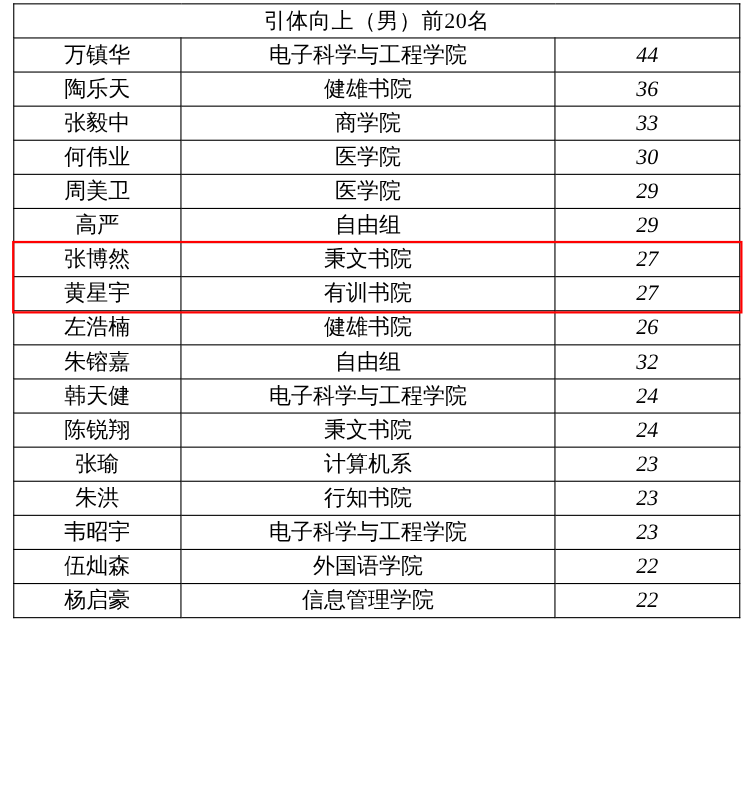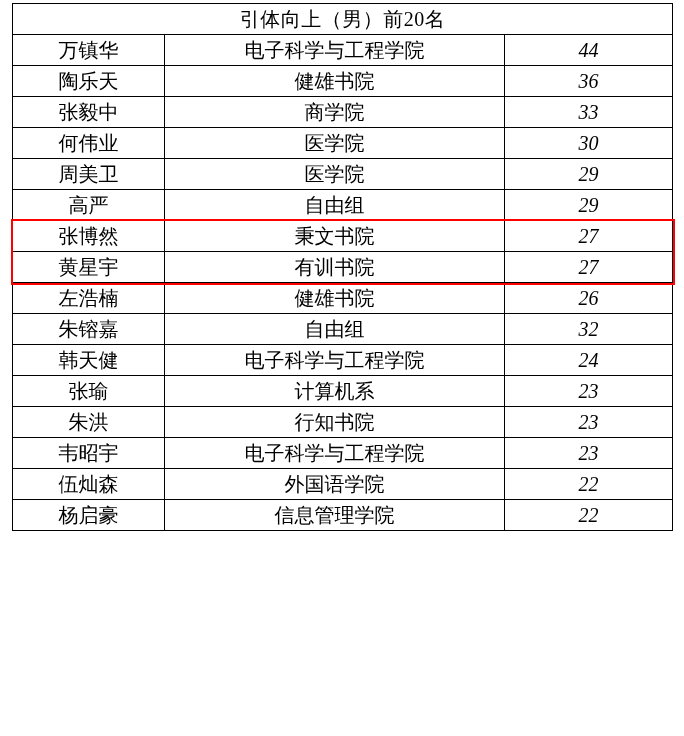--- a/index.html
+++ b/index.html
@@ -132,20 +132,25 @@
         <td class="data-cell">朱镕嘉</td>
         <td class="data-cell">自由组</td>
         <td class="score-cell">32</td>
       </tr>
       <tr>
         <td class="data-cell">韩天健</td>
         <td class="data-cell">电子科学与工程学院</td>
         <td class="score-cell">24</td>
       </tr>
       <tr>
+        <td class="data-cell">陈锐翔</td>
+        <td class="data-cell">秉文书院</td>
+        <td class="score-cell">24</td>
+      </tr>
+      <tr>
         <td class="data-cell">张瑜</td>
         <td class="data-cell">计算机系</td>
         <td class="score-cell">23</td>
       </tr>
       <tr>
         <td class="data-cell">朱洪</td>
         <td class="data-cell">行知书院</td>
         <td class="score-cell">23</td>
       </tr>
       <tr>

